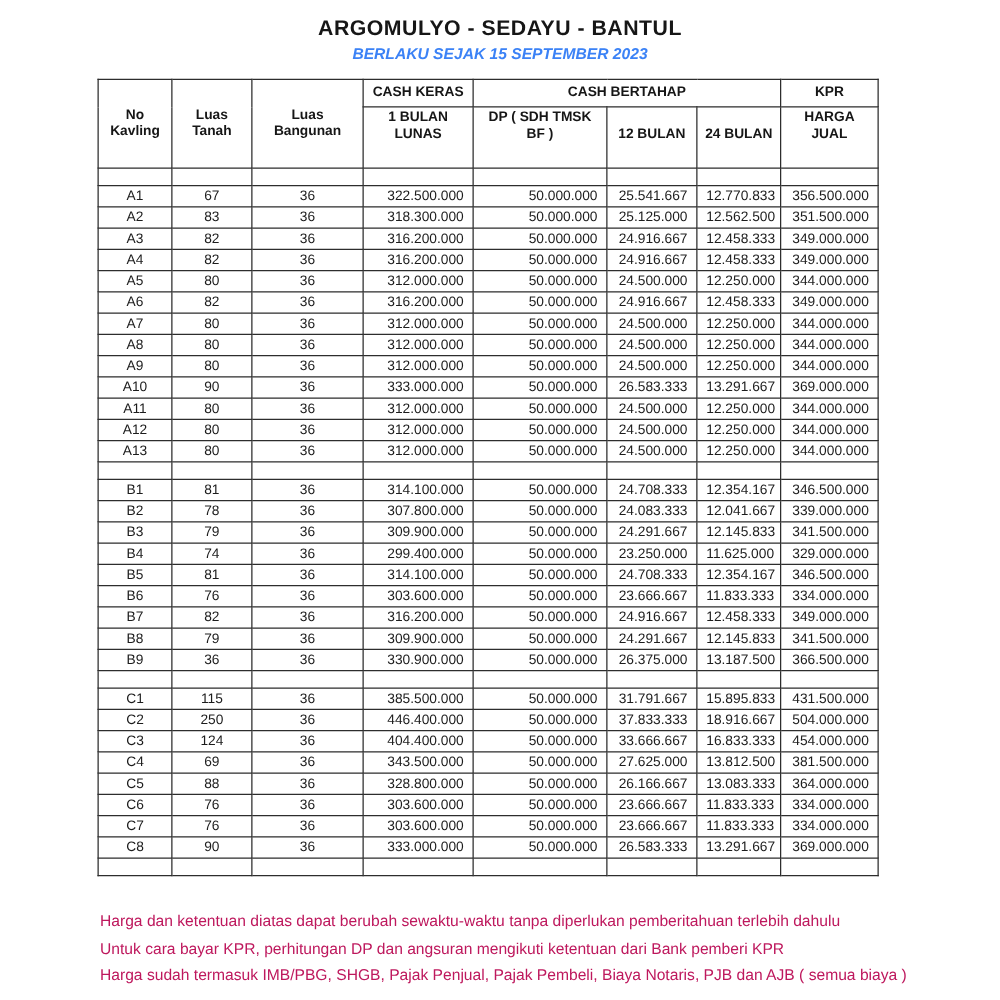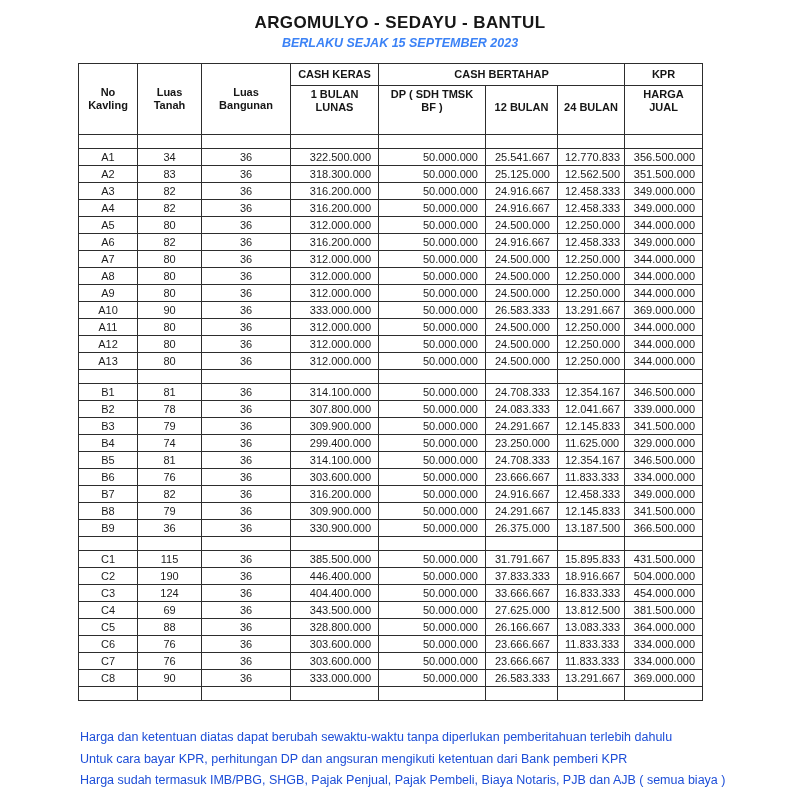--- a/index.html
+++ b/index.html
@@ -62,21 +62,21 @@
     color: #1c1c1c;
   }
   .price-table tr.sep td { height: 13px; }
   .price-table td.c { text-align: center; padding: 0 2px; }
   .price-table td.r { text-align: right; }
 
   .footer-notes {
     margin: 26px 0 0 80px;
     font-size: 12.5px;
     line-height: 21.5px;
-    color: #1d4ed8;
+    color: #be185d;
   }
 </style>
 </head>
 <body>
 
 <div class="page">
 
   <div class="doc-title">ARGOMULYO - SEDAYU - BANTUL</div>
   <div class="doc-subtitle">BERLAKU SEJAK 15 SEPTEMBER 2023</div>
 
@@ -119,21 +119,21 @@
           <td></td>
           <td></td>
           <td></td>
           <td></td>
           <td></td>
           <td></td>
           <td></td>
         </tr>
         <tr>
           <td class="c">A1</td>
-          <td class="c">34</td>
+          <td class="c">67</td>
           <td class="c">36</td>
           <td class="r">322.500.000</td>
           <td class="r">50.000.000</td>
           <td class="r">25.541.667</td>
           <td class="r">12.770.833</td>
           <td class="r">356.500.000</td>
         </tr>
         <tr>
           <td class="c">A2</td>
           <td class="c">83</td>
@@ -369,21 +369,21 @@
           <td class="c">115</td>
           <td class="c">36</td>
           <td class="r">385.500.000</td>
           <td class="r">50.000.000</td>
           <td class="r">31.791.667</td>
           <td class="r">15.895.833</td>
           <td class="r">431.500.000</td>
         </tr>
         <tr>
           <td class="c">C2</td>
-          <td class="c">190</td>
+          <td class="c">250</td>
           <td class="c">36</td>
           <td class="r">446.400.000</td>
           <td class="r">50.000.000</td>
           <td class="r">37.833.333</td>
           <td class="r">18.916.667</td>
           <td class="r">504.000.000</td>
         </tr>
         <tr>
           <td class="c">C3</td>
           <td class="c">124</td>

